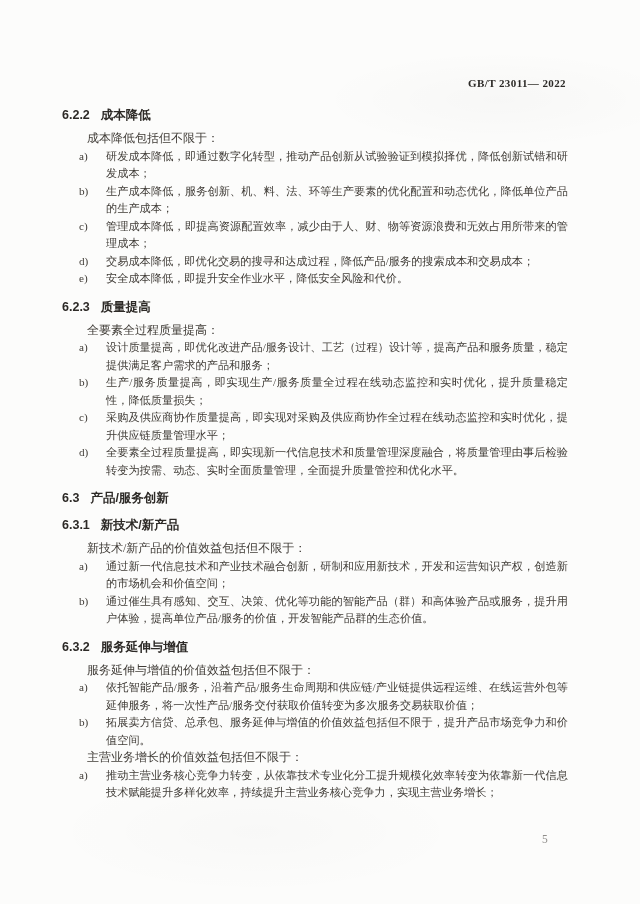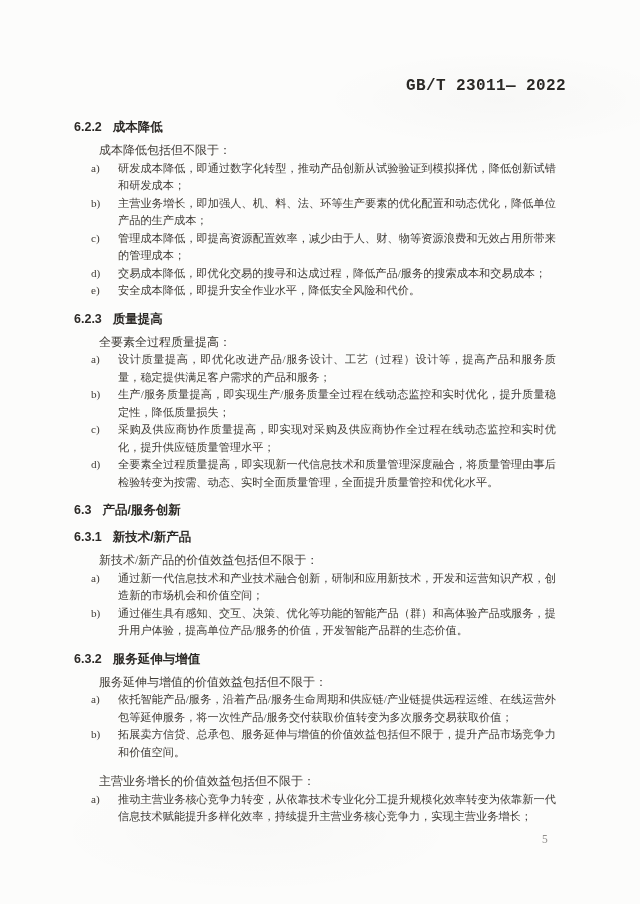--- a/index.html
+++ b/index.html
@@ -14,33 +14,33 @@
     background:
       radial-gradient(ellipse 260px 70px at 78% 11%, rgba(0,0,0,0.018), transparent 70%),
       radial-gradient(ellipse 300px 90px at 40% 92%, rgba(0,0,0,0.015), transparent 70%),
       #fcfcfb;
     overflow:hidden;
     color:#3f3b36;
   }
   .doc-code {
     position:absolute;
     top:77px; right:74px;
-    font-family:Liberation Mono, monospace;
+    font-family:Liberation Serif, serif;
     font-weight:bold;
-    font-size:16px;
+    font-size:11px;
     letter-spacing:0.4px;
     color:#2b2926;
     white-space:nowrap;
   }
   .content {
     position:absolute;
     top:108px; left:62px;
     width:506px;
   }
-  .sec { margin:12px; }
+  .sec { margin:0; }
   .sec-h {
     display:flex;
     font-family:"Liberation Sans","DejaVu Sans",sans-serif;
     font-weight:bold;
     font-size:12.5px;
     line-height:15px;
     color:#2d2a27;
     margin:12px 0 7px 0;
   }
   .sec:first-child .sec-h { margin-top:0; }
@@ -89,21 +89,21 @@
         <span class="ttl">成本降低</span>
       </div>
       <p class="intro">成本降低包括但不限于：</p>
       <ul class="items">
         <li class="item">
           <span class="lbl">a)</span>
           <span class="txt">研发成本降低，即通过数字化转型，推动产品创新从试验验证到模拟择优，降低创新试错和研发成本；</span>
         </li>
         <li class="item">
           <span class="lbl">b)</span>
-          <span class="txt">主营业务增长，即加强人、机、料、法、环等生产要素的优化配置和动态优化，降低单位产品的生产成本；</span>
+          <span class="txt">生产成本降低，服务创新、机、料、法、环等生产要素的优化配置和动态优化，降低单位产品的生产成本；</span>
         </li>
         <li class="item">
           <span class="lbl">c)</span>
           <span class="txt">管理成本降低，即提高资源配置效率，减少由于人、财、物等资源浪费和无效占用所带来的管理成本；</span>
         </li>
         <li class="item">
           <span class="lbl">d)</span>
           <span class="txt">交易成本降低，即优化交易的搜寻和达成过程，降低产品/服务的搜索成本和交易成本；</span>
         </li>
         <li class="item">

